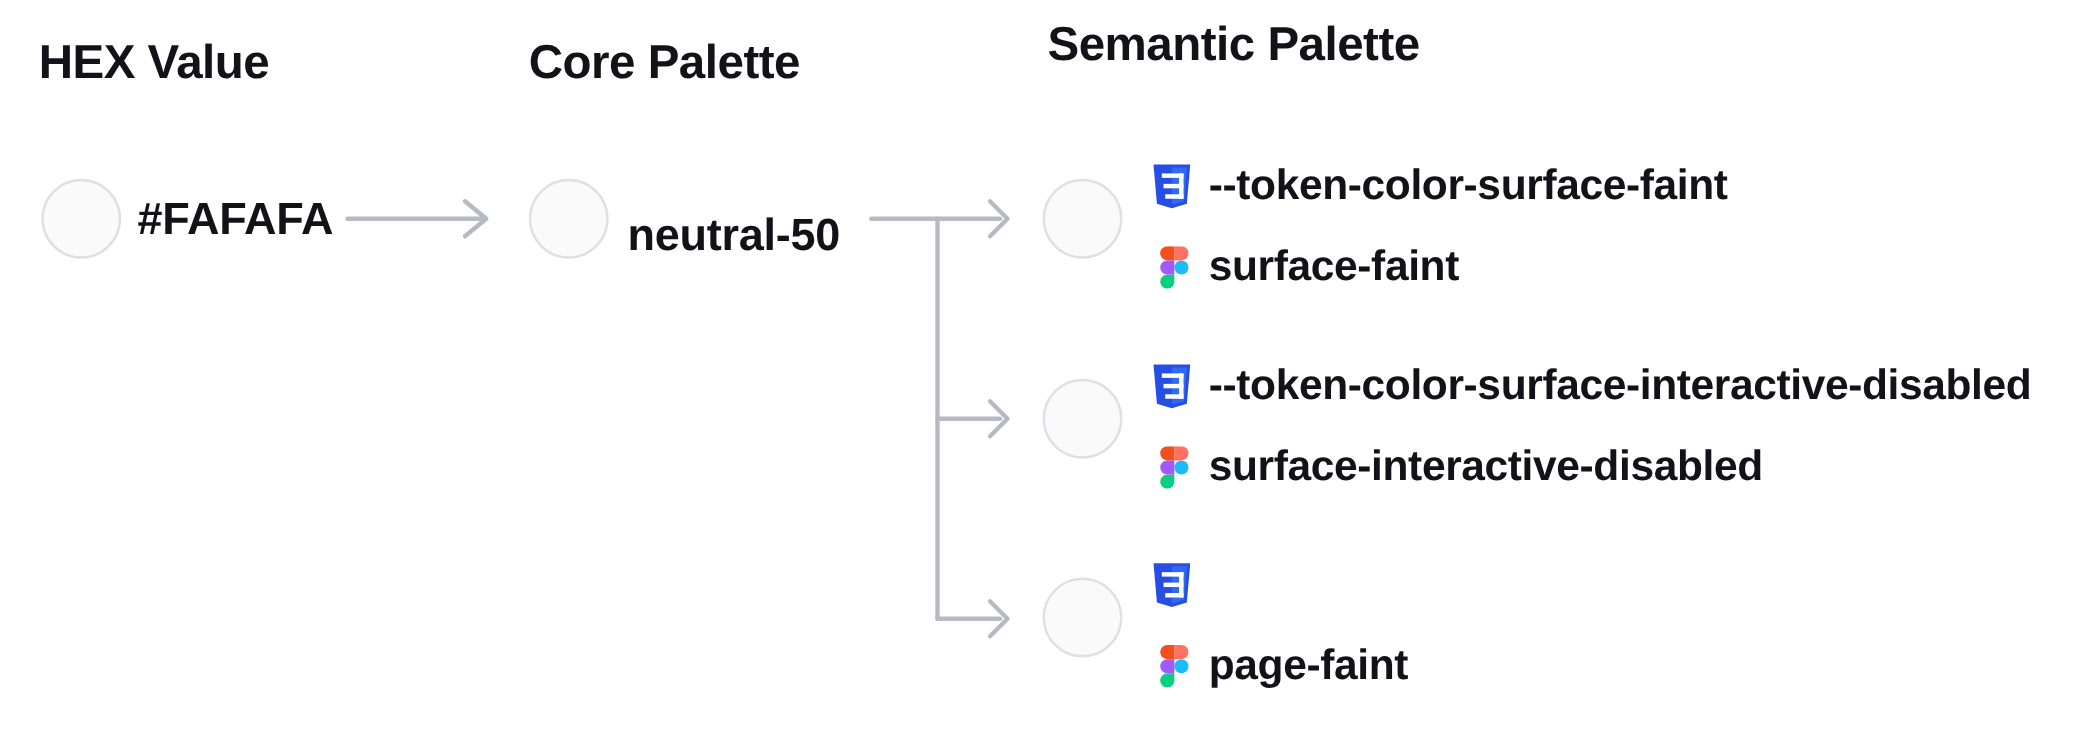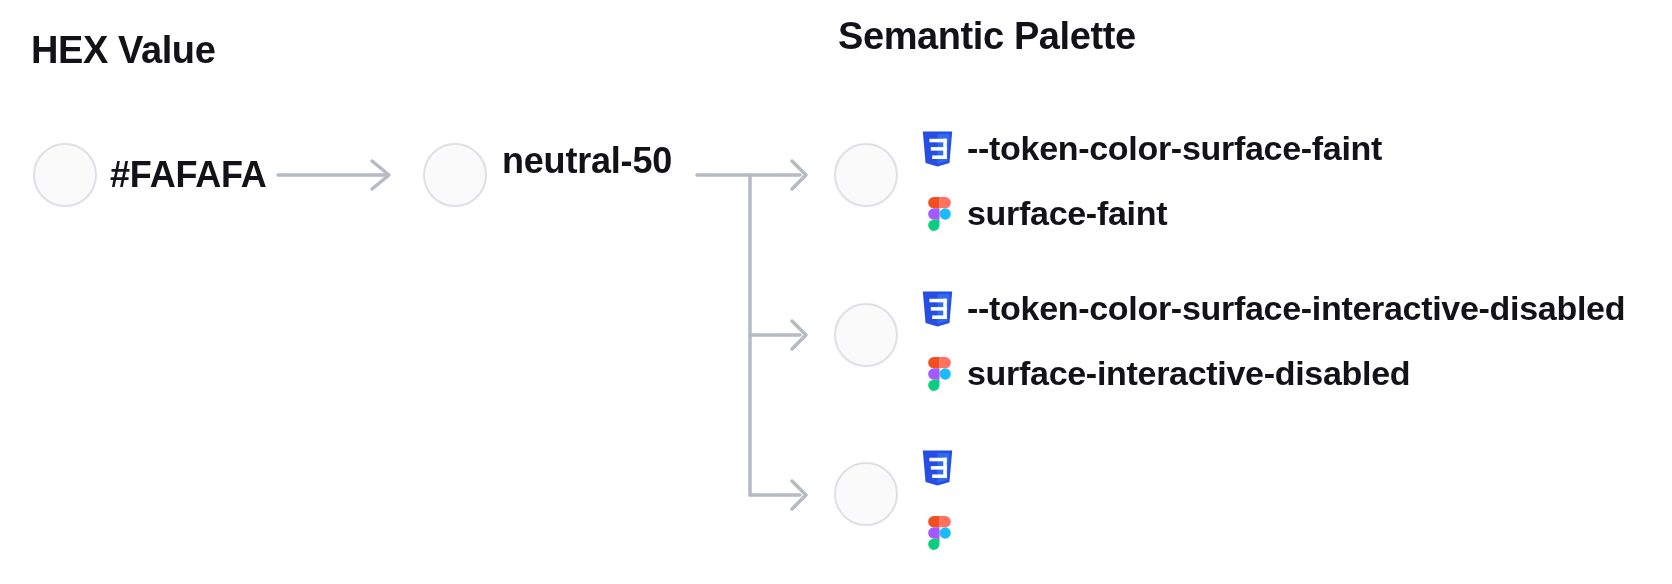--- a/index.html
+++ b/index.html
@@ -73,20 +73,21 @@
   }
   .css-logo { width: 35px; height: 40px; }
   .figma-logo { width: 23px; height: 34px; margin-left: 8px; }
 </style>
 </head>
 <body>
 
 <div id="canvas">
 
   <div class="abs col-heading" style="left:31px; top:29px">HEX Value</div>
+  <div class="abs col-heading" style="left:423px; top:29px">Core Palette</div>
   <div class="abs col-heading" style="left:838px; top:15px">Semantic Palette</div>
 
   <svg id="connectors" width="1672" height="584" viewBox="0 0 1672 584" aria-hidden="true">
 
     <path d="M278 175 H385"></path>
     <path d="M372 161 L389 175 L372 189"></path>
 
     <path d="M697 175 H750 M750 175 V495"></path>
 
     <path d="M750 175 H800"></path>
@@ -94,21 +95,21 @@
     <path d="M750 335 H800"></path>
     <path d="M792 321 L806 335 L792 349"></path>
     <path d="M750 495 H800"></path>
     <path d="M792 481 L806 495 L792 509"></path>
   </svg>
 
   <div class="abs swatch" style="left: 33px; top: 143px; background: rgb(250, 250, 250);"></div>
   <div class="abs plain-label" style="left:110px; top:143px">#FAFAFA</div>
 
   <div class="abs swatch" style="left: 423px; top: 143px; background: rgb(250, 250, 250);"></div>
-  <div class="abs plain-label" style="left:502px; top:129px">neutral-50</div>
+  <div class="abs plain-label" style="left:502px; top:156px">neutral-50</div>
 
   <div class="abs swatch" style="left: 834px; top: 143px; background: rgb(250, 250, 250);"></div>
   <div class="abs swatch" style="left: 834px; top: 303px; background: rgb(250, 250, 250);"></div>
   <div class="abs swatch" style="left: 834px; top: 462px; background: rgb(250, 250, 250);"></div>
 
   <div class="token-row" style="top:116px">
     <div class="token-line">
       <span class="icon-slot">
         <svg class="css-logo" viewBox="0 0 512 512">
           <polygon fill="#264DE4" points="41,0 471,0 431,460 256,512 81,460"></polygon>
@@ -185,16 +186,17 @@
     <div class="token-line">
       <span class="icon-slot">
         <svg class="figma-logo" viewBox="0 0 38 57">
           <path fill="#1ABCFE" d="M19 28.5a9.5 9.5 0 1 1 19 0 9.5 9.5 0 0 1-19 0z"></path>
           <path fill="#0ACF83" d="M0 47.5A9.5 9.5 0 0 1 9.5 38H19v9.5a9.5 9.5 0 1 1-19 0z"></path>
           <path fill="#FF7262" d="M19 0v19h9.5a9.5 9.5 0 1 0 0-19H19z"></path>
           <path fill="#F24E1E" d="M0 9.5A9.5 9.5 0 0 0 9.5 19H19V0H9.5A9.5 9.5 0 0 0 0 9.5z"></path>
           <path fill="#A259FF" d="M0 28.5A9.5 9.5 0 0 0 9.5 38H19V19H9.5A9.5 9.5 0 0 0 0 28.5z"></path>
         </svg>
       </span>
+      <span class="token-text">page-faint</span>
     </div>
   </div>
 
 </div>
 
 </body></html>

